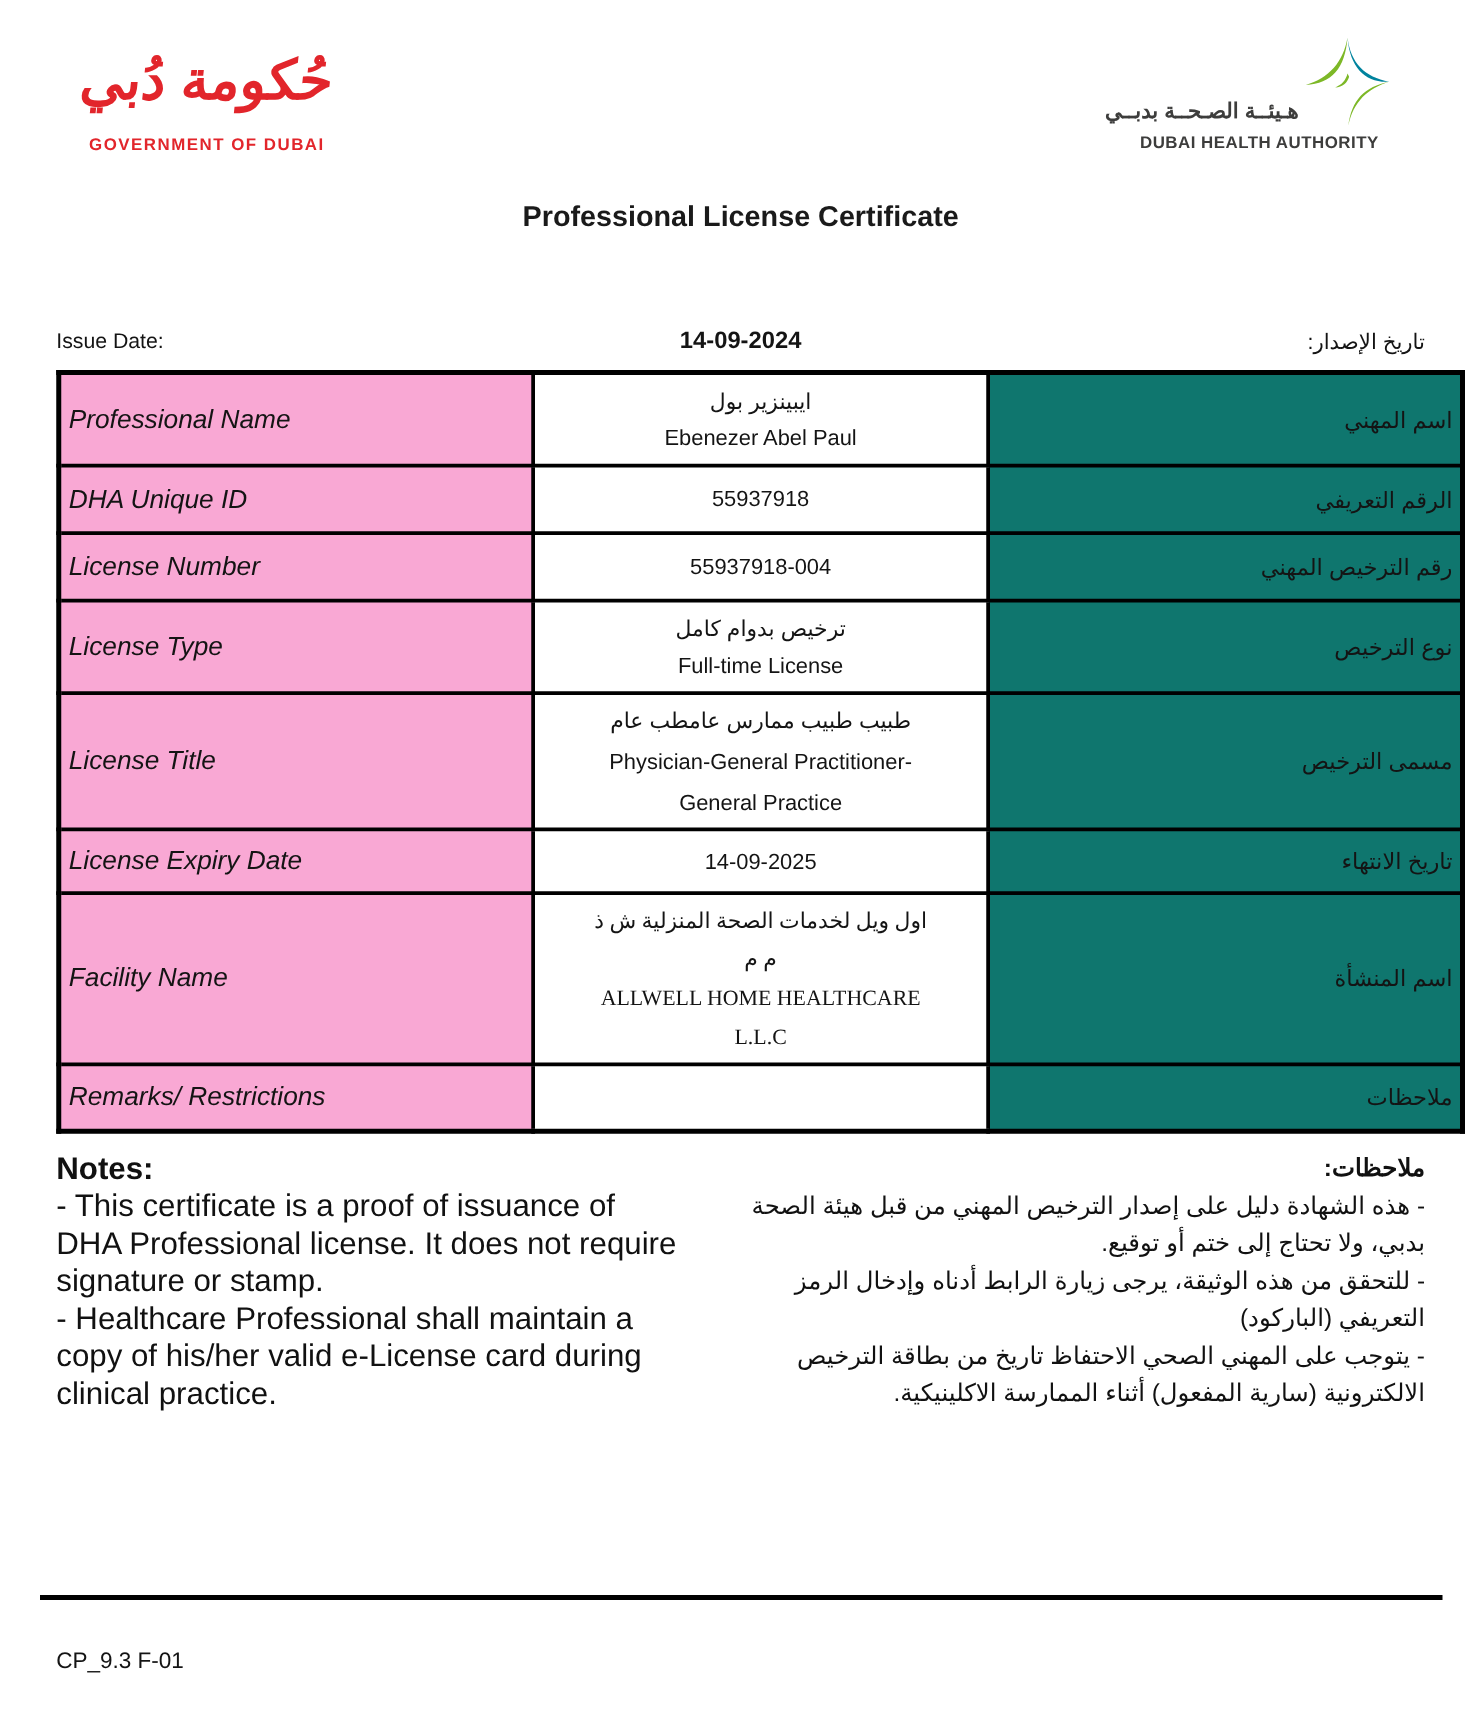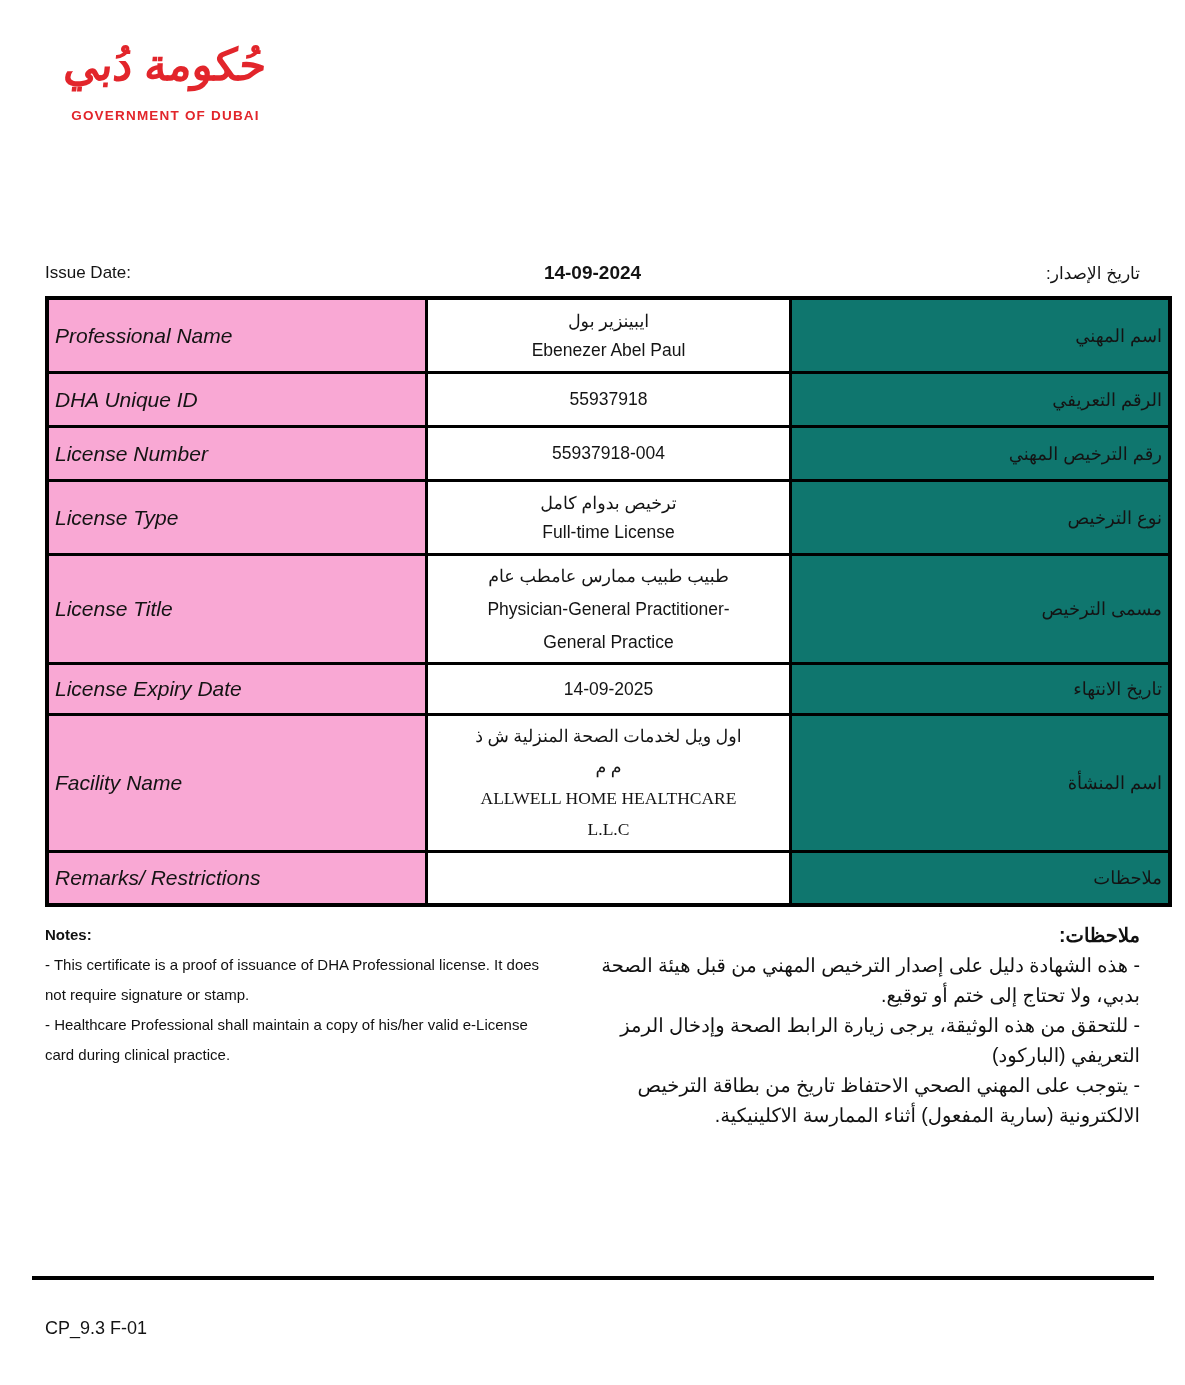--- a/index.html
+++ b/index.html
@@ -50,41 +50,52 @@
   td.lbl-en{width:364px;background:#f9a8d4;font-size:21px;padding-left:10px;font-style:italic;}
   td.val{width:349px;background:#ffffff;text-align:center;font-size:17.5px;white-space:pre-line;line-height:29px;}
   td.lbl-ar{width:364px;background:#0f766e;font-size:18px;text-align:right;padding-right:12px;}
   tr.h73 td{height:67px;} tr.h53 td{height:47px;} tr.h108 td{height:102px;}
   tr.h50 td{height:44px;} tr.h136 td{height:130px;} tr.h52 td{height:46px;}
   tr.hfac td.val{line-height:31px;font-family:Liberation Serif, serif;}
   tr.htitle td.val{line-height:33px;}
 
   
   .notes{position:absolute;top:920px;left:45px;width:1095px;display:flex;justify-content:space-between;}
-  .notes-en{width:505px;font-size:15px;line-height:30px;color:#111;}
+  .notes-en{width:505px;font-size:25px;line-height:30px;color:#111;}
   .notes-en .heading{font-weight:bold;}
   .notes-ar{width:548px;font-size:19.5px;line-height:30px;text-align:right;color:#111;}
   .notes-ar .heading{font-weight:bold;}
 
   
   .footer-line{position:absolute;top:1276px;left:32px;width:1122px;height:4px;background:#000;}
   .footer-code{position:absolute;top:1318px;left:45px;font-size:18px;}
 </style>
 </head>
 <body>
 
 <div class="page">
 
   <div class="gov-logo">
     <div class="gov-cal">حُكومة دُبي</div>
     <div class="gov-label">GOVERNMENT OF DUBAI</div>
   </div>
 
+  <div class="dha-logo">
+    <svg class="dha-star" viewBox="0 0 110 110" xmlns="http://www.w3.org/2000/svg">
+      <path d="M55 0 C50 30 32 50 4 58 C36 56 52 38 55 0 Z" fill="#7db827"></path>
+      <path d="M55 0 C59 32 76 48 106 54 C78 56 58 38 55 0 Z" fill="#00839e"></path>
+      <path d="M106 54 C76 60 60 76 56 108 C62 78 80 62 106 54 Z" fill="#7db827"></path>
+      <path d="M55 44 C53 52 48 58 40 61 C49 61 55 55 57 48 Z" fill="#7db827"></path>
+    </svg>
+    <div class="dha-ar" dir="rtl">هـيئــة الصـحــة بدبــي</div>
+    <div class="dha-en">DUBAI HEALTH AUTHORITY</div>
+  </div>
 
   <div class="title-block">
+    <div class="title-en">Professional License Certificate</div>
   </div>
 
   <div class="issue-row">
     <div class="issue-en">Issue Date:</div>
     <div class="issue-val">14-09-2024</div>
     <div class="issue-ar" dir="rtl">تاريخ الإصدار:</div>
   </div>
 
   <table class="license">
     <tbody>
@@ -140,21 +151,21 @@
 
   <div class="notes">
     <div class="notes-en">
       <div class="heading">Notes:</div>
       <div>- This certificate is a proof of issuance of DHA Professional license. It does not require signature or stamp.</div>
       <div>- Healthcare Professional shall maintain a copy of his/her valid e-License card during clinical practice.</div>
     </div>
     <div class="notes-ar" dir="rtl">
       <div class="heading">ملاحظات:</div>
       <div>- هذه الشهادة دليل على إصدار الترخيص المهني من قبل هيئة الصحة بدبي، ولا تحتاج إلى ختم أو توقيع.</div>
-      <div>- للتحقق من هذه الوثيقة، يرجى زيارة الرابط الصحة وإدخال الرمز التعريفي (الباركود)</div>
+      <div>- للتحقق من هذه الوثيقة، يرجى زيارة الرابط أدناه وإدخال الرمز التعريفي (الباركود)</div>
       <div>- يتوجب على المهني الصحي الاحتفاظ تاريخ من بطاقة الترخيص الالكترونية (سارية المفعول) أثناء الممارسة الاكلينيكية.</div>
     </div>
   </div>
 
   <div class="footer-line"></div>
   <div class="footer-code">CP_9.3 F-01</div>
 
 </div>
 
 </body></html>

